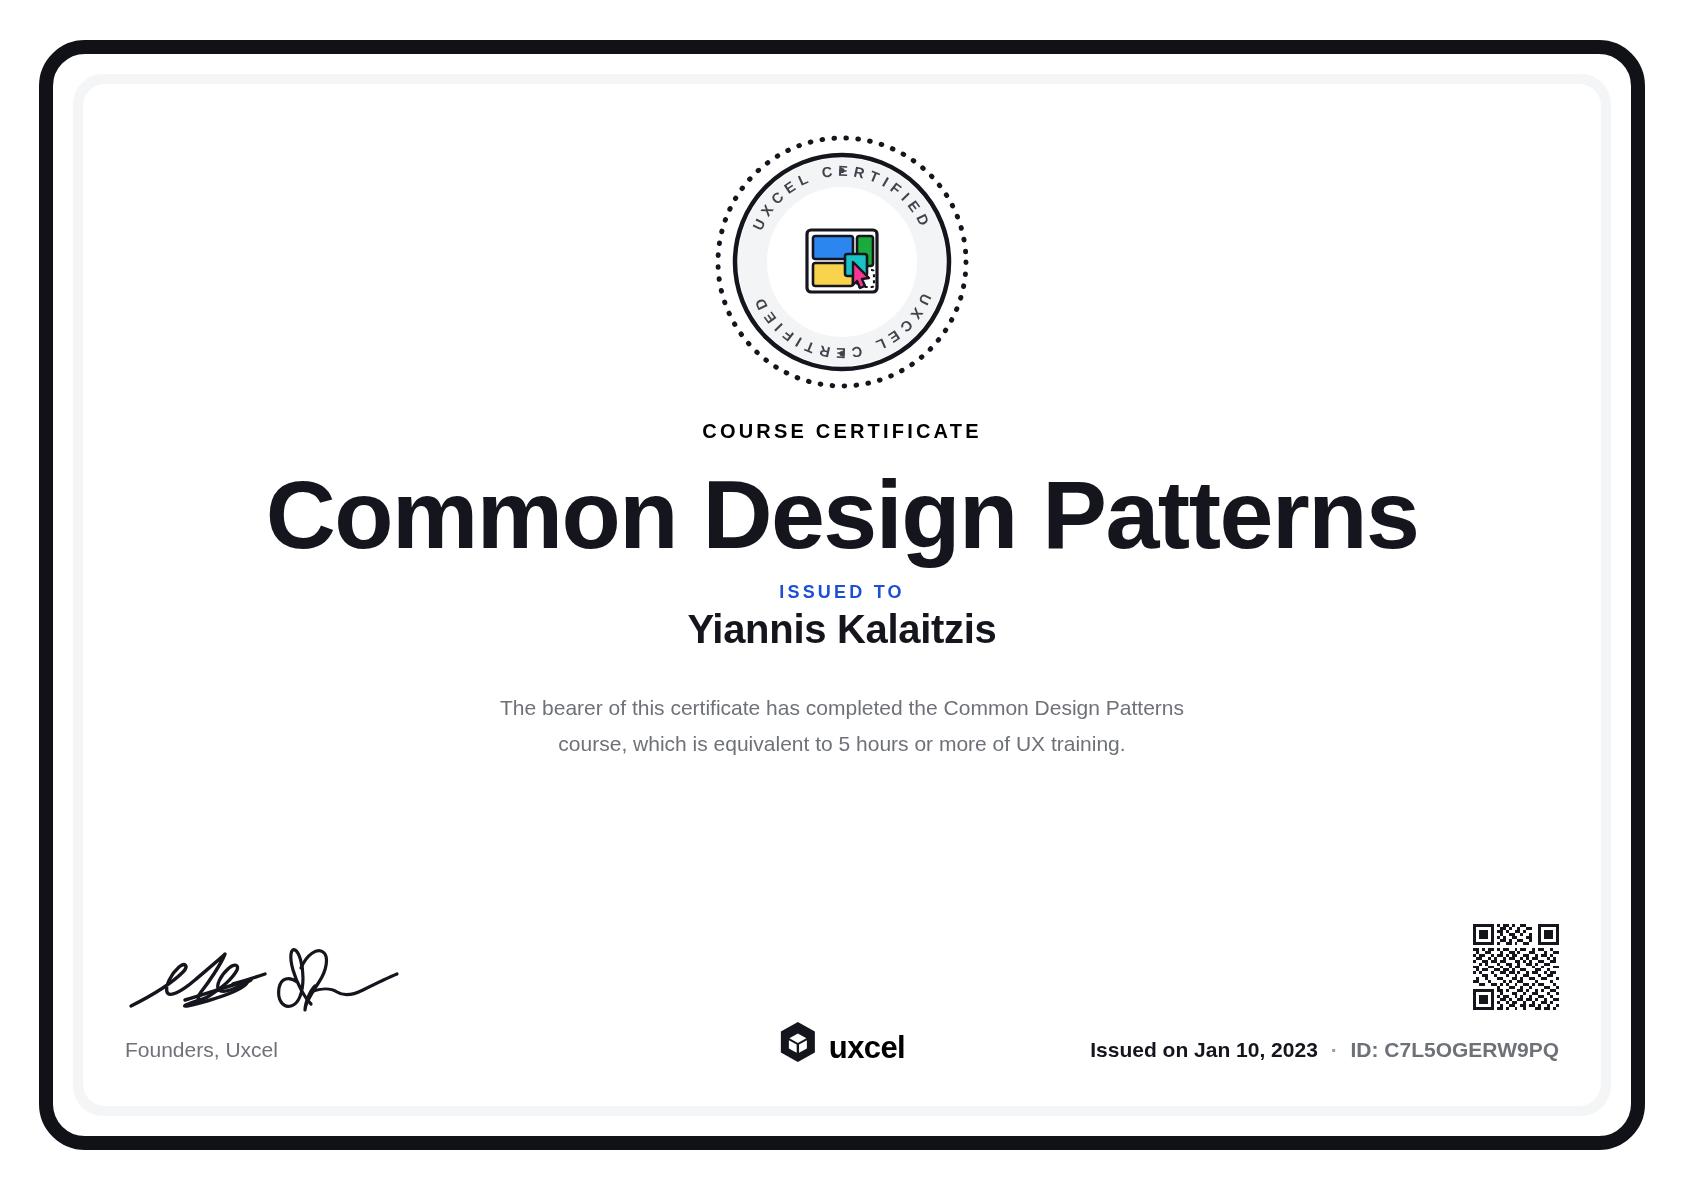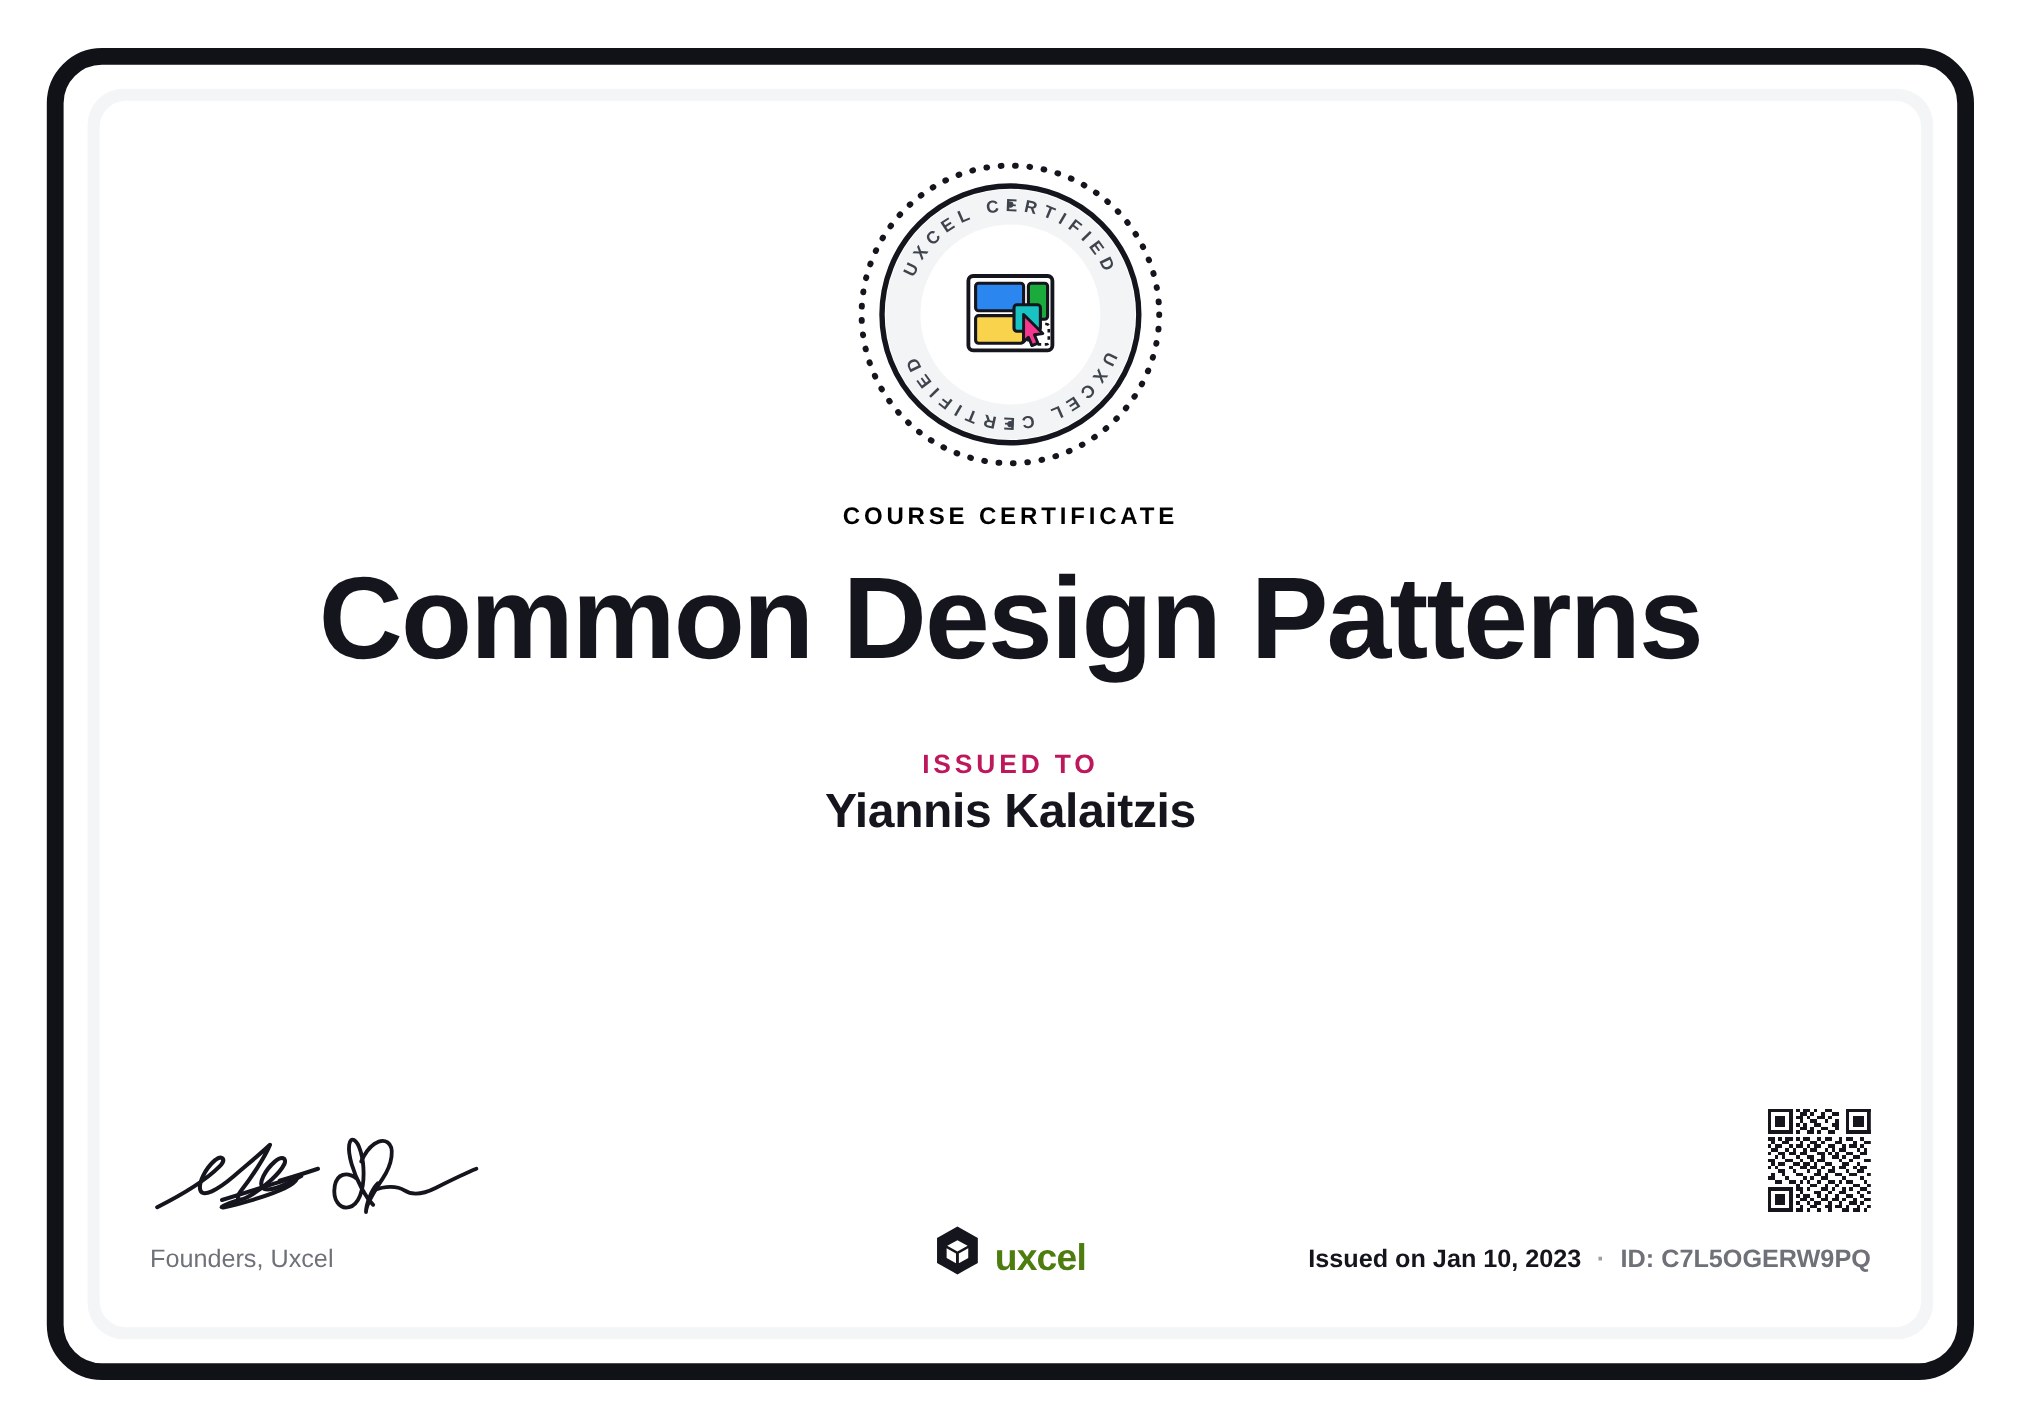--- a/index.html
+++ b/index.html
@@ -64,25 +64,25 @@
     margin-top:22px;
     font-size:97px;
     line-height:1.04;
     font-weight:700;
     color:#14151d;
     letter-spacing:-1.5px;
     text-align:center;
     white-space:nowrap;
   }
   .issued-label {
-    margin-top:58px;
-    font-size:22px;
+    margin-top:16px;
+    font-size:18px;
     letter-spacing:3.2px;
     font-weight:600;
-    color:#be185d;
+    color:#1d4ed8;
     text-transform:uppercase;
   }
   .recipient {
     margin-top:4px;
     font-size:40px;
     font-weight:700;
     color:#14151d;
     letter-spacing:-0.3px;
   }
   .body-copy {
@@ -116,21 +116,21 @@
 
   .brand {
     position:absolute;
     left:50%; transform:translateX(-50%);
     bottom:14px;
     display:flex; align-items:center; gap:12px;
   }
   .brand-mark { width:38px; height:42px; display:block; }
   .brand-word {
     font-size:31px; font-weight:700;
-    color:#4d7c0f; letter-spacing:-0.6px;margin-top:12px;
+    color:#000000; letter-spacing:-0.6px;margin-top:12px;
   }
 
   .issue-line {
     position:absolute;
     right:42px; bottom:18px;
     font-size:21px;
     color:#14151d;
     white-space:nowrap;
     font-weight:bold;
   }
@@ -192,20 +192,25 @@
         </div>
 
         <div class="eyebrow">COURSE CERTIFICATE</div>
 
         <h1 class="cert-title">Common Design Patterns</h1>
 
         <div class="issued-label">ISSUED TO</div>
 
         <div class="recipient">Yiannis Kalaitzis</div>
 
+        <p class="body-copy">
+          <span>The bearer of this certificate has completed the Common Design Patterns</span>
+          <br>
+          <span>course, which is equivalent to 5 hours or more of UX training.</span>
+        </p>
 
         <div class="footer">
 
           <div class="sig-area">
             <svg width="300" height="80" viewBox="0 0 300 80" xmlns="http://www.w3.org/2000/svg">
               <g fill="none" stroke="#14151d" stroke-width="3.4" stroke-linecap="round" stroke-linejoin="round">
                 <path d="M6 72 C 26 62, 46 50, 58 38 C 64 32, 60 28, 54 33 C 46 40, 40 52, 42 58
                          C 44 64, 56 58, 70 46 C 84 34, 96 24, 100 20 C 96 30, 84 48, 76 58
                          C 70 66, 74 68, 84 62 C 96 55, 108 44, 112 36 C 114 31, 110 29, 104 34
                          C 96 41, 90 52, 94 56 C 98 60, 112 54, 126 46"></path>

